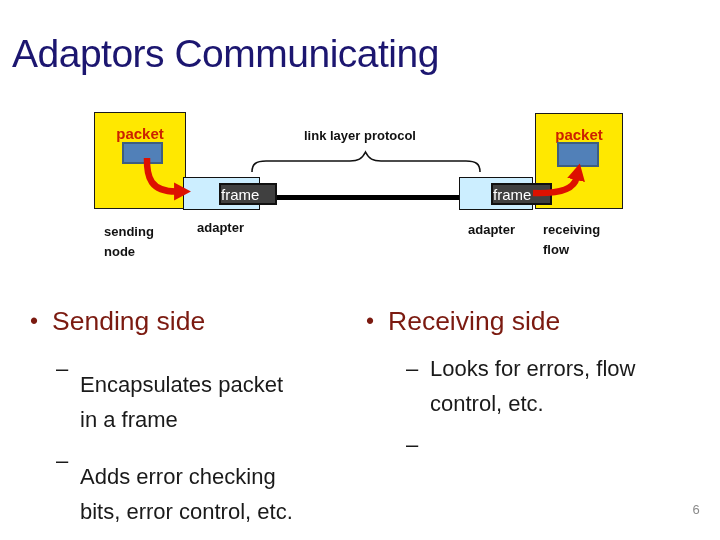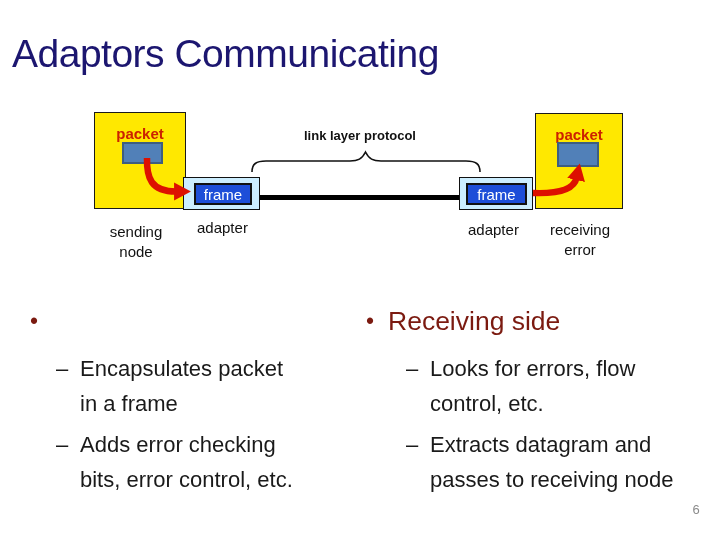--- a/index.html
+++ b/index.html
@@ -34,59 +34,59 @@
   .node-box.send .packet-rect { left:27px; top:29px; width:41px; height:22px; }
   .node-box.recv .packet-rect { left:21px; top:28px; width:42px; height:25px; }
 
   .adapter-box {
     position:absolute; background:#cceeff; border:1.5px solid #111; box-sizing:border-box; z-index:2;
   }
   .adapter-box.send { left:183px; top:77px; width:77px; height:33px; }
   .adapter-box.recv { left:459px; top:77px; width:74px; height:33px; }
 
   .frame-box {
-    position:absolute; top:5px; background:#1d4ed8; border:2px solid #111; box-sizing:border-box;
-    display:flex; align-items:center; justify-content:center;
-    color:#ffffff; font-size:15px;
+    position:absolute; top:5px; background:#404040; border:2px solid #111; box-sizing:border-box;
+    display:flex; align-items:center; 
+    color:#ffffff; font-size:15px;margin-left:25px;
   }
   .adapter-box.send .frame-box { left:10px; width:58px; height:22px; }
   .adapter-box.recv .frame-box { left:6px;  width:61px; height:22px; }
 
   .link-line {
     position:absolute; left:259px; top:95px; width:202px; height:4.5px;
     background:#000; z-index:1;
   }
   .link-label {
     position:absolute; left:270px; top:28px; width:180px; text-align:center;
     color:#111; font-size:13px; font-weight:bold;
   }
 
   .diagram-label {
-    position:absolute; color:#111; font-size:15px; font-weight:normal; line-height:20px;text-align:center;
+    position:absolute; color:#111; font-size:13px; font-weight:bold; line-height:20px;
   }
   .lbl-sending-node   { left:104px; top:122px; width:64px; }
   .lbl-adapter-send   { left:197px; top:118px; }
   .lbl-adapter-recv   { left:468px; top:120px; }
   .lbl-receiving-node { left:543px; top:120px; width:74px; }
 
   .overlay { position:absolute; left:0; top:0; width:720px; height:170px; z-index:3; pointer-events:none; }
 
   
   .bullet-col { position:absolute; top:305px; }
   .bullet-col.left  { left:30px;  }
   .bullet-col.right { left:366px; }
 
   .heading-row { display:flex; color:#7b1a10; font-size:26.5px; line-height:33px; margin-bottom:13px; }
   .heading-row .dot { width:22px; flex:none; font-size:23px; }
 
   .sub-item { display:flex; font-size:22px; line-height:35px; color:#1a1a1a; margin-bottom:6px; }
   .bullet-col.left  .sub-item { padding-left:26px; }
   .bullet-col.right .sub-item { padding-left:40px; }
   .sub-item .dash { width:24px; flex:none; }
-  .bullet-col.left  .sub-item .text { max-width:218px; }
+  .bullet-col.left  .sub-item .text { max-width:218px;margin-top:16px; }
   .bullet-col.right .sub-item .text { max-width:262px; }
 
   
   .page-number {
     position:absolute; left:684px; top:502px; width:24px; text-align:center;
     color:#8a8a8a; font-size:13px;
   }
 </style>
 </head>
 <body>
@@ -117,40 +117,41 @@
     </div>
     <div class="adapter-box recv">
       <div class="frame-box">
         <span>frame</span>
       </div>
     </div>
 
     <div class="diagram-label lbl-sending-node">sending node</div>
     <div class="diagram-label lbl-adapter-send">adapter</div>
     <div class="diagram-label lbl-adapter-recv">adapter</div>
-    <div class="diagram-label lbl-receiving-node">receiving error</div>
+    <div class="diagram-label lbl-receiving-node">receiving flow</div>
 
     <svg class="overlay" viewBox="0 0 720 170" xmlns="http://www.w3.org/2000/svg">
       <defs>
         <marker id="arrowhead" markerWidth="2.6" markerHeight="2.8" refX="0.3" refY="1.4" orient="auto">
           <path d="M0,0 L2.6,1.4 L0,2.8 Z" fill="#dd1100"></path>
         </marker>
       </defs>
 
       <path d="M 252 72 C 252 64 256 61 266 61 L 350 61 C 358 61 362 59 365.5 52 C 369 59 373 61 381 61 L 466 61 C 476 61 480 64 480 72" fill="none" stroke="#111" stroke-width="1.6"></path>
 
       <path d="M 147 58 C 146.5 78 151 91.5 176 91.5" fill="none" stroke="#dd1100" stroke-width="6.5" marker-end="url(#arrowhead)"></path>
 
       <path d="M 533 93 C 560 94 574 89 576.5 78" fill="none" stroke="#dd1100" stroke-width="6.5" marker-end="url(#arrowhead)"></path>
     </svg>
   </div>
 
   <div class="bullet-col left">
     <div class="heading-row">
       <span class="dot">•</span>
+      <span>Sending side</span>
     </div>
     <div class="sub-item">
       <span class="dash">–</span>
       <span class="text">Encapsulates packet in a frame</span>
     </div>
     <div class="sub-item">
       <span class="dash">–</span>
       <span class="text">Adds error checking bits, error control, etc.</span>
     </div>
   </div>
@@ -159,19 +160,18 @@
     <div class="heading-row">
       <span class="dot">•</span>
       <span>Receiving side</span>
     </div>
     <div class="sub-item">
       <span class="dash">–</span>
       <span class="text">Looks for errors, flow control, etc.</span>
     </div>
     <div class="sub-item">
       <span class="dash">–</span>
-      <span class="text">Extracts datagram and passes to receiving node</span>
     </div>
   </div>
 
   <div class="page-number">6</div>
 
 </div>
 
 </body></html>

